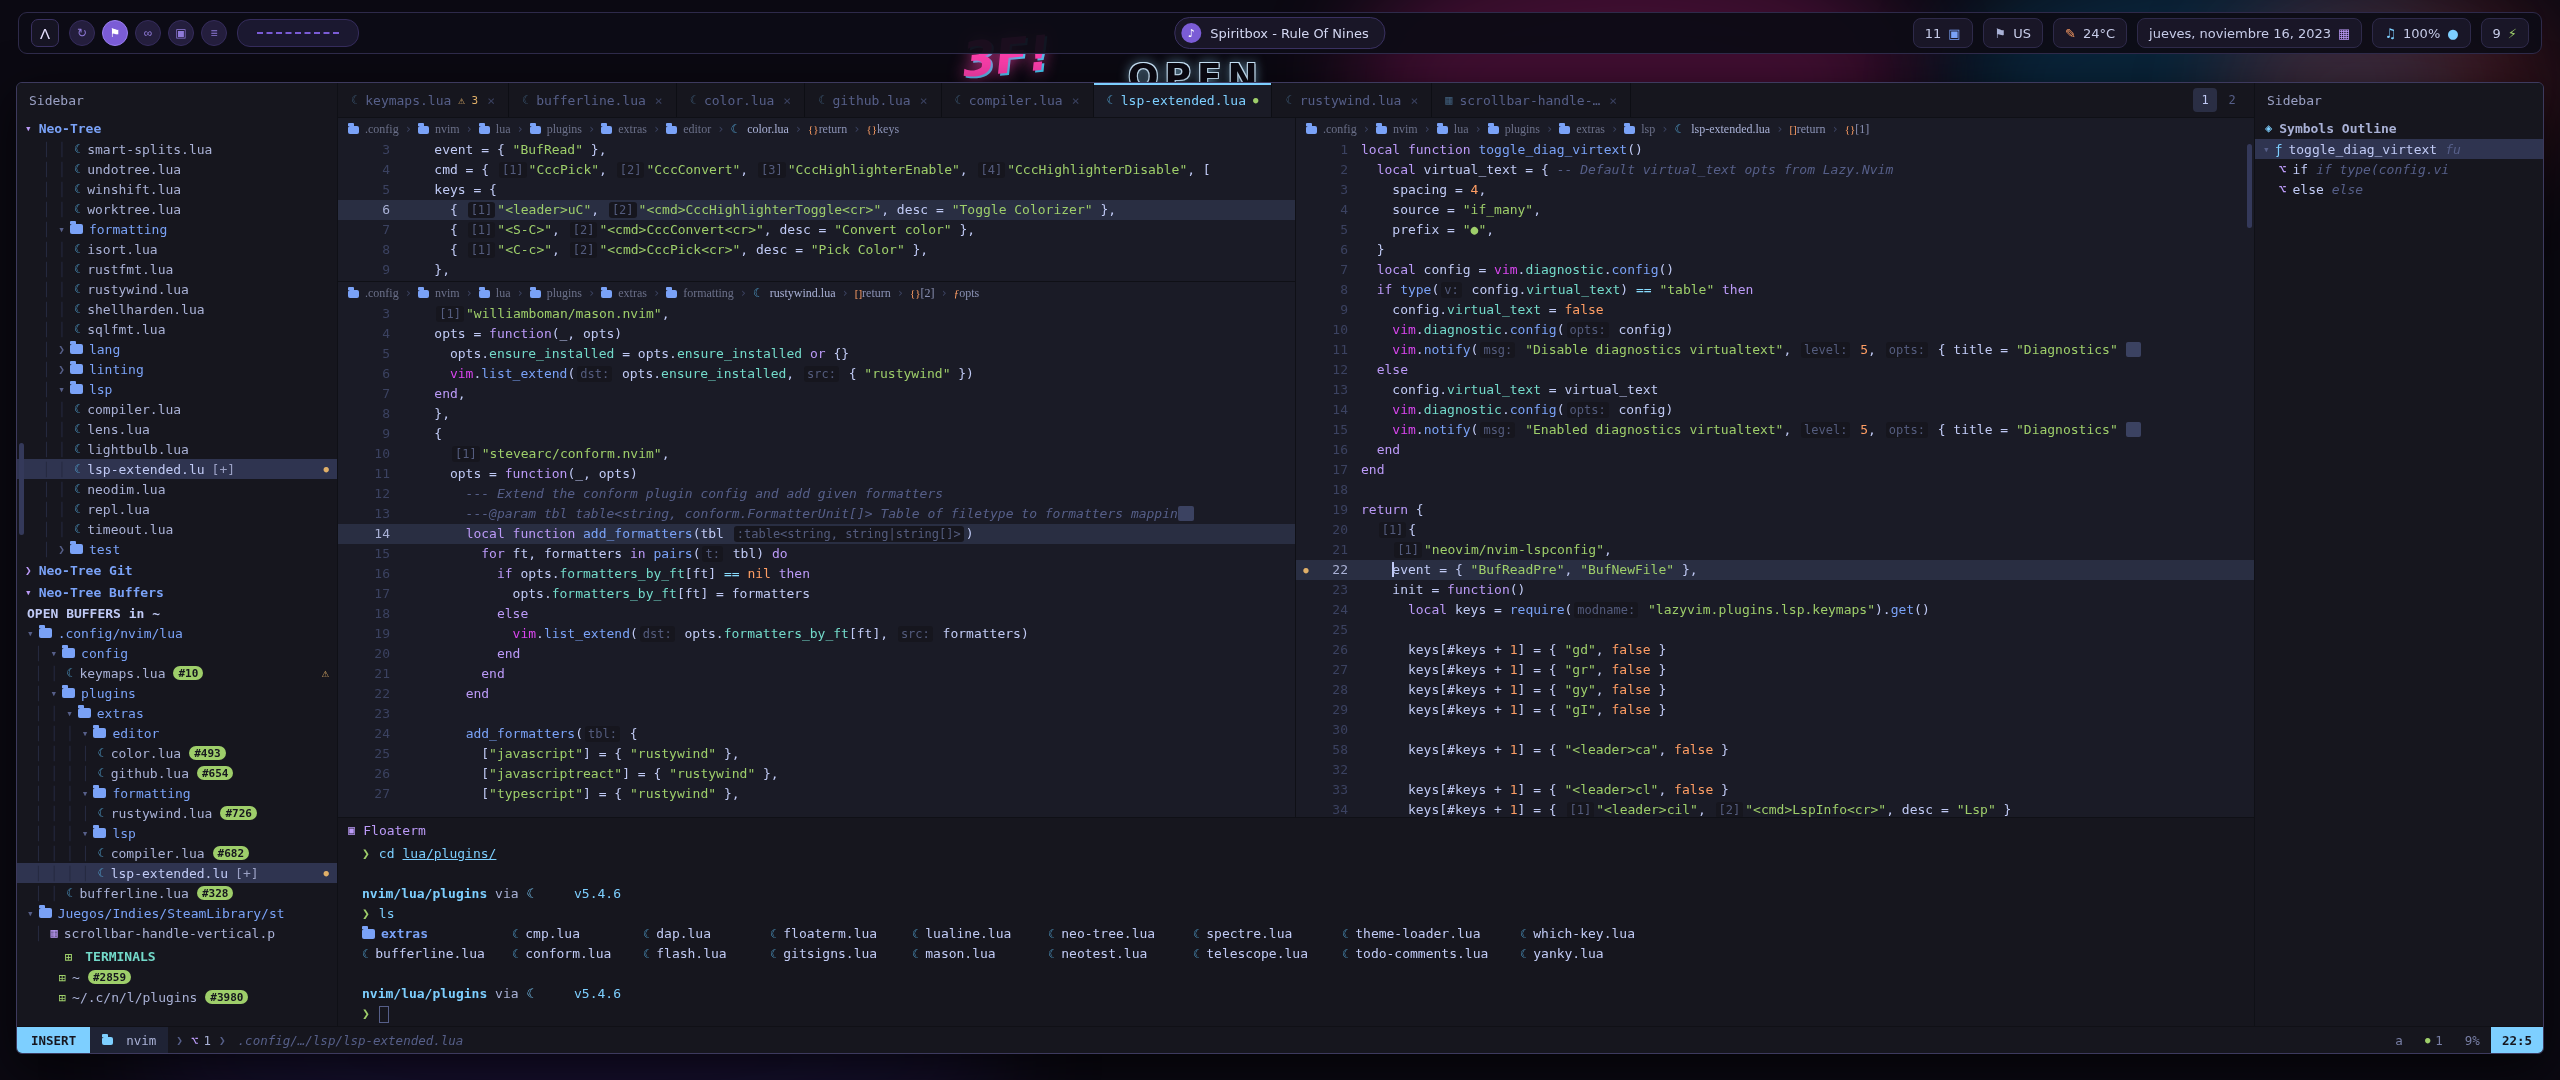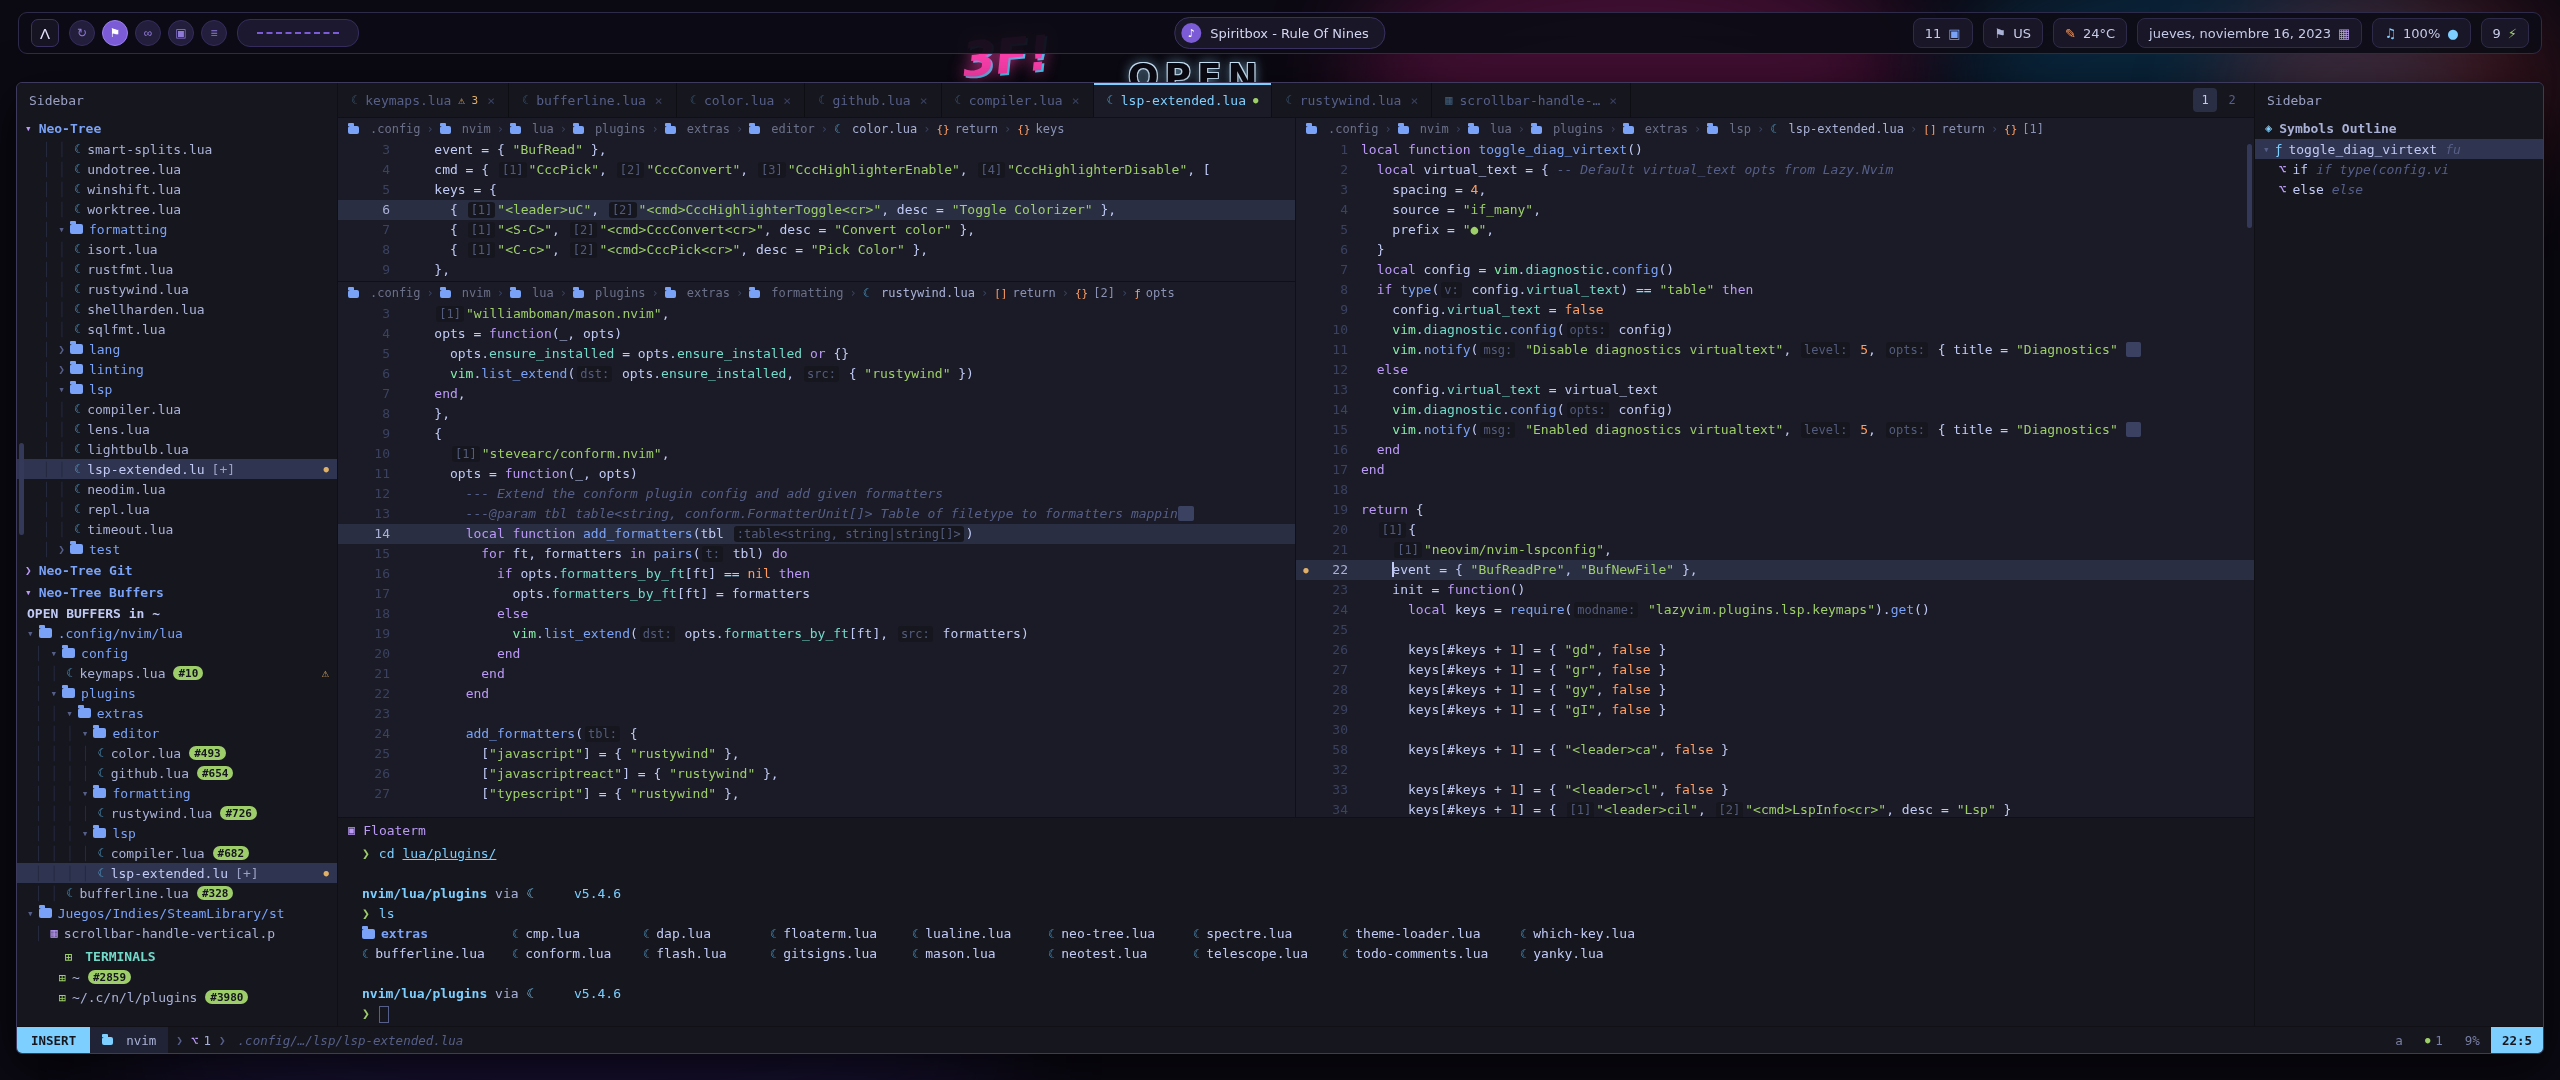--- a/index.html
+++ b/index.html
@@ -81,40 +81,40 @@
   .page.active{background:#2a2e44;color:#c0caf5;}
 
   
   .splits{flex:1;display:flex;min-height:0;}
   .col-left{width:50%;display:flex;flex-direction:column;border-right:1px solid #0f1016;min-width:0;flex:none;box-sizing:border-box;}
   .pane{position:relative;min-width:0;overflow:hidden;}
   .pane-a{height:163px;border-bottom:1px solid #0f1016;flex:none;}
   .pane-b{flex:1;}
   .pane-c{flex:1;}
   .winbar{height:22px;display:flex;align-items:center;gap:6px;padding:0 10px;font-size:12px;color:#565f89;white-space:nowrap;overflow:hidden;flex:none;}
-  .bseg{display:inline-flex;align-items:center;gap:5px;}
+  .bseg{display:inline-flex;align-items:center;font-family:Liberation Serif, serif;}
   .btxt{color:#6b7089;}
   .btxt.file{color:#a9b1d6;}
   .btxt.sym{color:#8a91b4;}
   .bsym{color:#ff9e64;font-size:11px;}
   .bsep{color:#3b4261;}
   .codewrap{overflow:hidden;}
   .cl{display:flex;height:20px;line-height:20px;font-size:13px;}
   .cl .sign{width:20px;flex:none;text-align:center;color:#e0af68;font-size:9px;}
   .cl .ln{width:32px;flex:none;text-align:right;padding-right:13px;color:#3b4261;}
   .cl.cur{background:#292e42;}
   .cl.cur .ln{color:#a9b1d6;}
   .code{flex:1;overflow:hidden;white-space:pre;color:#c0caf5;}
   .tk-k{color:#bb9af7;}
   .tk-s{color:#9ece6a;}
   .tk-n{color:#ff9e64;}
   .tk-c{color:#565f89;font-style:italic;}
   .tk-f{color:#7aa2f7;}
   .tk-p{color:#73daca;}
-  .tk-b{color:#86efac;}
+  .tk-b{color:#d946ef;}
   .tk-o{color:#89ddff;}
   .tk-h{color:#545c7e;background:#16161e;border-radius:3px;padding:1px 3px;margin:0 2px;font-size:12px;}
   .tk-t{background:#3b4261;border-radius:2px;}
   .caret{display:inline-block;width:2px;height:15px;background:#c0caf5;vertical-align:-3px;margin-right:-2px;}
 
   
   .floaterm{height:208px;background:#16161e;border-top:1px solid #0f1016;flex:none;overflow:hidden;}
   .ft-winbar{height:24px;display:flex;align-items:center;gap:8px;padding:0 10px;color:#bb9af7;font-size:13px;}
   .ft-icon{color:#bb9af7;font-size:12px;}
   .term{padding:2px 0 0 24px;}

